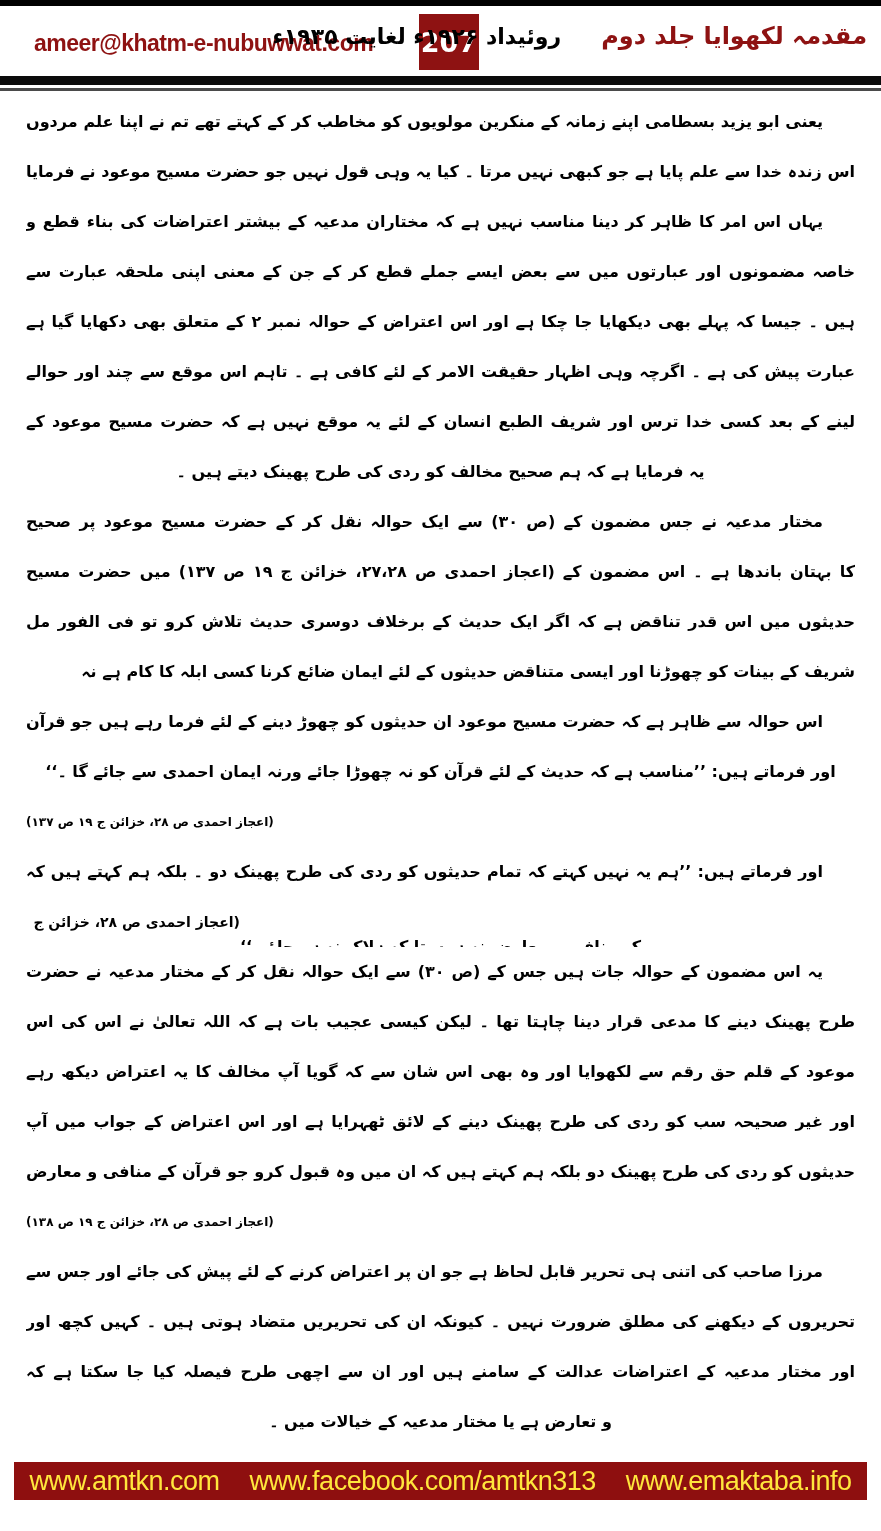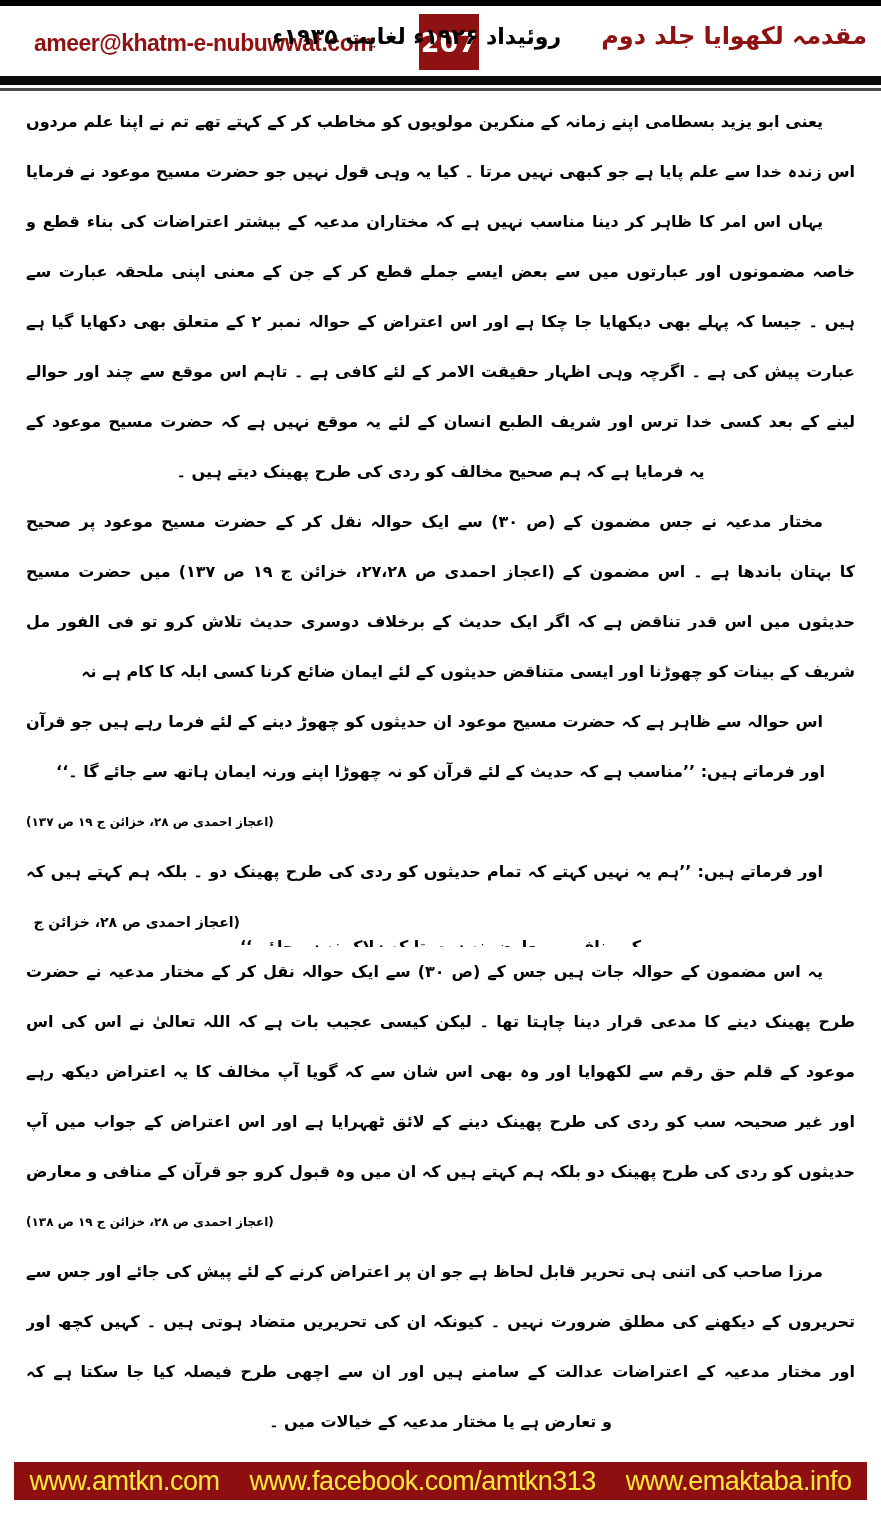--- a/index.html
+++ b/index.html
@@ -115,21 +115,21 @@
       <div class="line j">خاصہ مضمونوں اور عبارتوں میں سے بعض ایسے جملے قطع کر کے جن کے معنی اپنی ملحقہ عبارت سے علیحدہ ہونے پر خراب ہو جائیں پیش کر دیئے</div>
       <div class="line j">ہیں ۔ جیسا کہ پہلے بھی دیکھایا جا چکا ہے اور اس اعتراض کے حوالہ نمبر ۲ کے متعلق بھی دکھایا گیا ہے اور حوالہ نمبر اوّل میں مختار مدعیہ نے جتنی</div>
       <div class="line j">عبارت پیش کی ہے ۔ اگرچہ وہی اظہار حقیقت الامر کے لئے کافی ہے ۔ تاہم اس موقع سے چند اور حوالے بھی پیش کرتا ہوں جن کے دیکھ</div>
       <div class="line j">لینے کے بعد کسی خدا ترس اور شریف الطبع انسان کے لئے یہ موقع نہیں ہے کہ حضرت مسیح موعود کے متعلق یہ کہنے کی جسارت کر سکے کہ آپ نے</div>
       <div class="line c">یہ فرمایا ہے کہ ہم صحیح مخالف کو ردی کی طرح پھینک دیتے ہیں ۔</div>
       <div class="line j i">مختار مدعیہ نے جس مضمون کے (ص ۳۰) سے ایک حوالہ نقل کر کے حضرت مسیح موعود پر صحیح حدیثوں کے ردی کی طرح پھینک دینے</div>
       <div class="line j">کا بہتان باندھا ہے ۔ اس مضمون کے (اعجاز احمدی ص ۲۷،۲۸، خزائن ج ۱۹ ص ۱۳۷) میں حضرت مسیح موعود فرماتے ہیں: ’’علاوہ اس کے ان</div>
       <div class="line j">حدیثوں میں اس قدر تناقض ہے کہ اگر ایک حدیث کے برخلاف دوسری حدیث تلاش کرو تو فی الفور مل جائے گی ۔ پس اس سے قرآن</div>
       <div class="line s">شریف کے بینات کو چھوڑنا اور ایسی متناقض حدیثوں کے لئے ایمان ضائع کرنا کسی ابلہ کا کام ہے نہ عقلمند کا ۔‘‘</div>
       <div class="line j i">اس حوالہ سے ظاہر ہے کہ حضرت مسیح موعود ان حدیثوں کو چھوڑ دینے کے لئے فرما رہے ہیں جو قرآن شریف کے خلاف ہوں ۔</div>
-      <div class="line c">اور فرماتے ہیں: ’’مناسب ہے کہ حدیث کے لئے قرآن کو نہ چھوڑا اپنے ورنہ ایمان ہاتھ سے جائے گا ۔‘‘</div>
+      <div class="line c">اور فرماتے ہیں: ’’مناسب ہے کہ حدیث کے لئے قرآن کو نہ چھوڑا جائے ورنہ ایمان احمدی سے جائے گا ۔‘‘</div>
       <div class="line ref">(اعجاز احمدی ص ۲۸، خزائن ج ۱۹ ص ۱۳۷)</div>
       <div class="line j i">اور فرماتے ہیں: ’’ہم یہ نہیں کہتے کہ تمام حدیثوں کو ردی کی طرح پھینک دو ۔ بلکہ ہم کہتے ہیں کہ ان میں سے وہ قبول کرو جو قرآن</div>
       <div class="line mixed">
         <span class="ref-inline">(اعجاز احمدی ص ۲۸، خزائن ج ۱۹ ص ۱۳۸)</span>
         <span class="mid">کے منافی و معارض نہ ہوں تا کہ ہلاک نہ ہو جاؤ ۔‘‘</span>
         <span></span>
       </div>
       <div class="line j i">یہ اس مضمون کے حوالہ جات ہیں جس کے (ص ۳۰) سے ایک حوالہ نقل کر کے مختار مدعیہ نے حضرت اقدس کو صحیح احادیث کو ردی کی</div>
       <div class="line j">طرح پھینک دینے کا مدعی قرار دینا چاہتا تھا ۔ لیکن کیسی عجیب بات ہے کہ اللہ تعالیٰ نے اس کی اس باطل کارروائی کا جواب پہلے ہی حضرت مسیح</div>
       <div class="line j">موعود کے قلم حق رقم سے لکھوایا اور وہ بھی اس شان سے کہ گویا آپ مخالف کا یہ اعتراض دیکھ رہے ہیں کہ مرزا صاحب نے احادیث صحیحہ</div>

